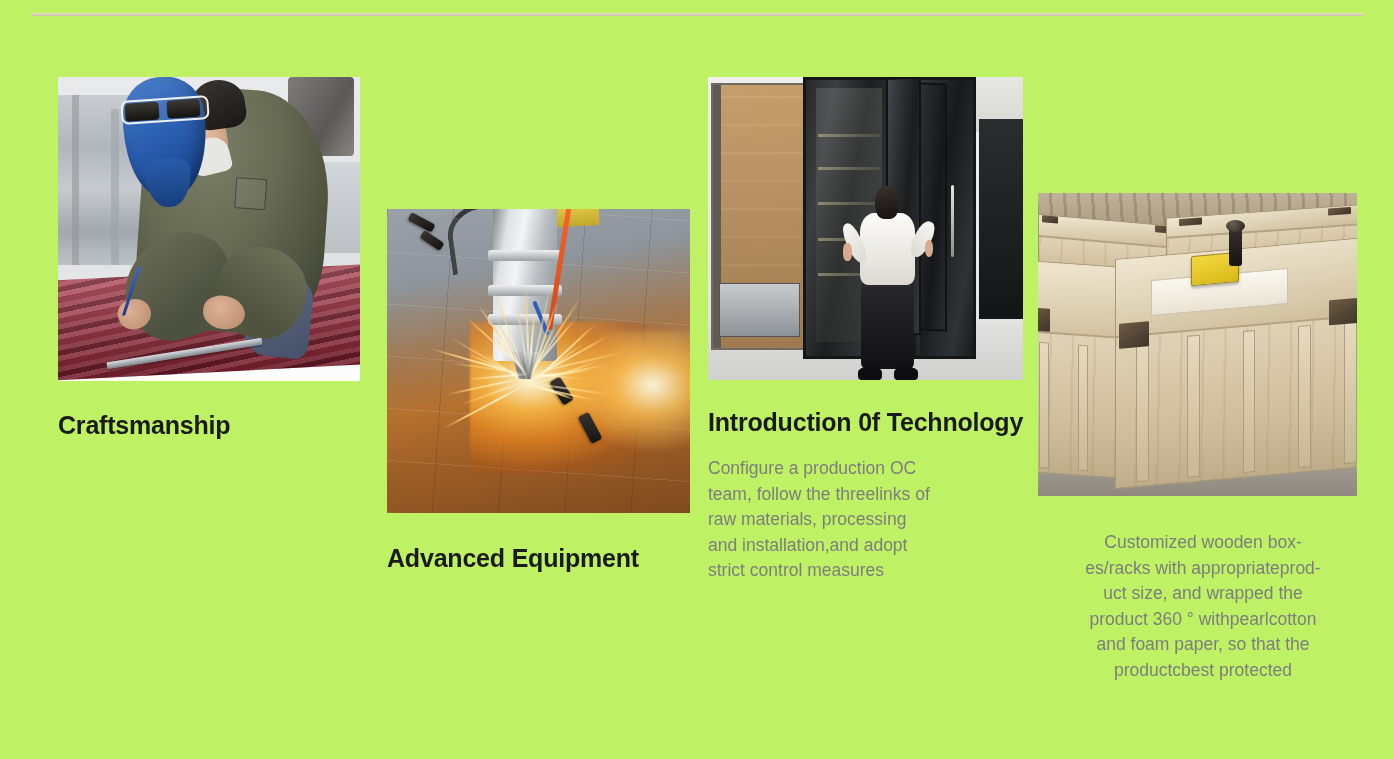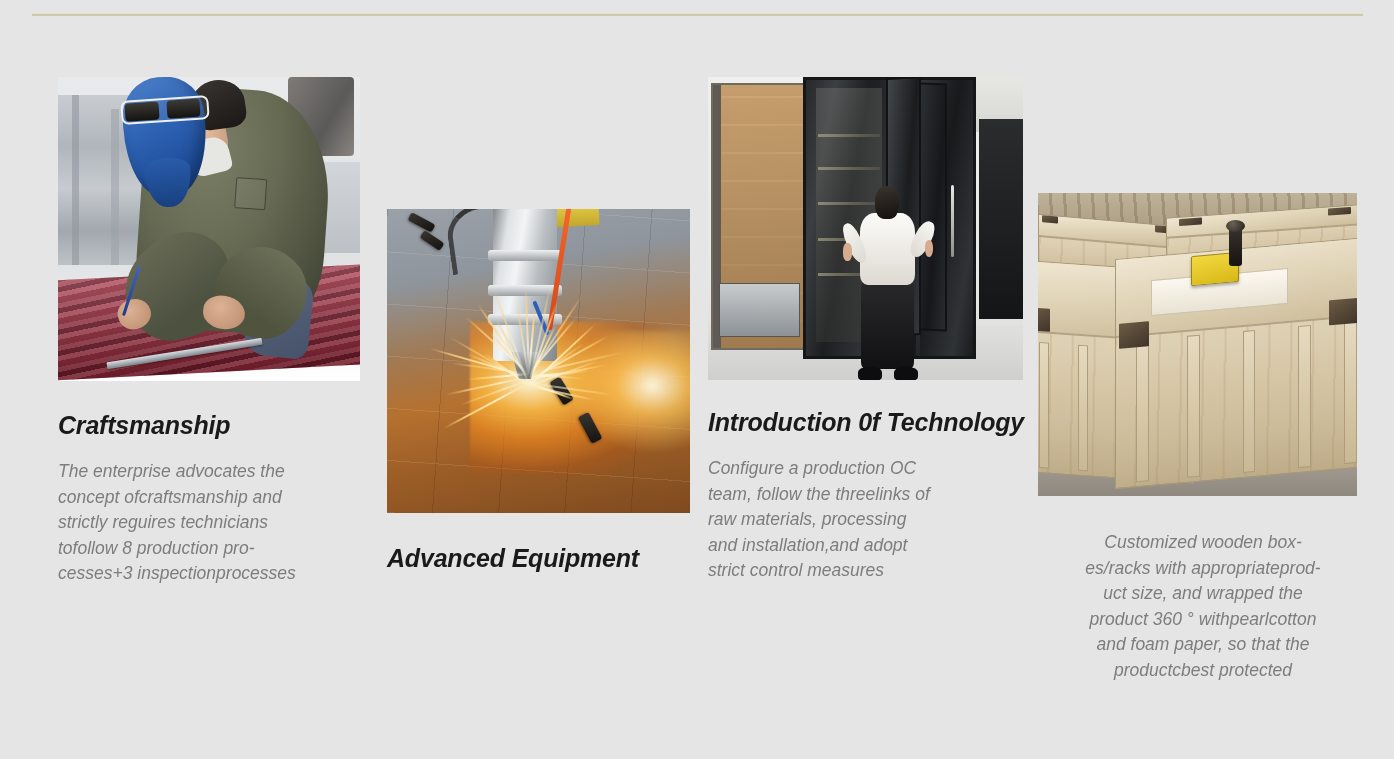--- a/index.html
+++ b/index.html
@@ -3,21 +3,21 @@
 <meta charset="utf-8">
 <title>Company Capability Slide</title>
 <style>
   * { margin:0; padding:0; box-sizing:border-box; }
   html,body { background:#ffffff; }
   body {
     width:1394px; height:759px;
     font-family:"Liberation Sans", sans-serif;
     position:relative; overflow:hidden;
   }
-  #slide { position:absolute; inset:0; background:#e5e5e5;font-style:italic; }
+  #slide { position:absolute; inset:0; background:#bef264; }
 
   
   .top-rule{
     position:absolute; left:32px; top:13px; width:1331px; height:3px;
     background:#cfc8ac;
     border-top:1px solid #e6e1cd;
   }
 
   
   .feature{ position:absolute; }
@@ -331,25 +331,20 @@
           <div class="lens a"></div>
           <div class="lens b"></div>
         </div>
         <div class="ph1-ruler"></div>
         <div class="ph1-hand l"></div>
         <div class="ph1-hand r"></div>
         <div class="ph1-pen"></div>
       </div>
     </div>
     <div class="f-title">Craftsmanship</div>
-    <div class="f-body">The enterprise advocates the
-concept ofcraftsmanship and
-strictly reguires technicians
-tofollow 8 production pro-
-cesses+3 inspectionprocesses</div>
   </div>
 
   <div class="feature" id="col2">
     <div class="photo" aria-label="Close-up of a CNC fiber laser cutting head emitting bright orange sparks while cutting a steel plate">
       <div class="inner">
         <div class="ph2-bg"></div>
         <div class="ph2-plate-lines"></div>
         <div class="ph2-glow"></div>
         <div class="ph2-glow2"></div>
         <div class="ph2-cables"></div>

